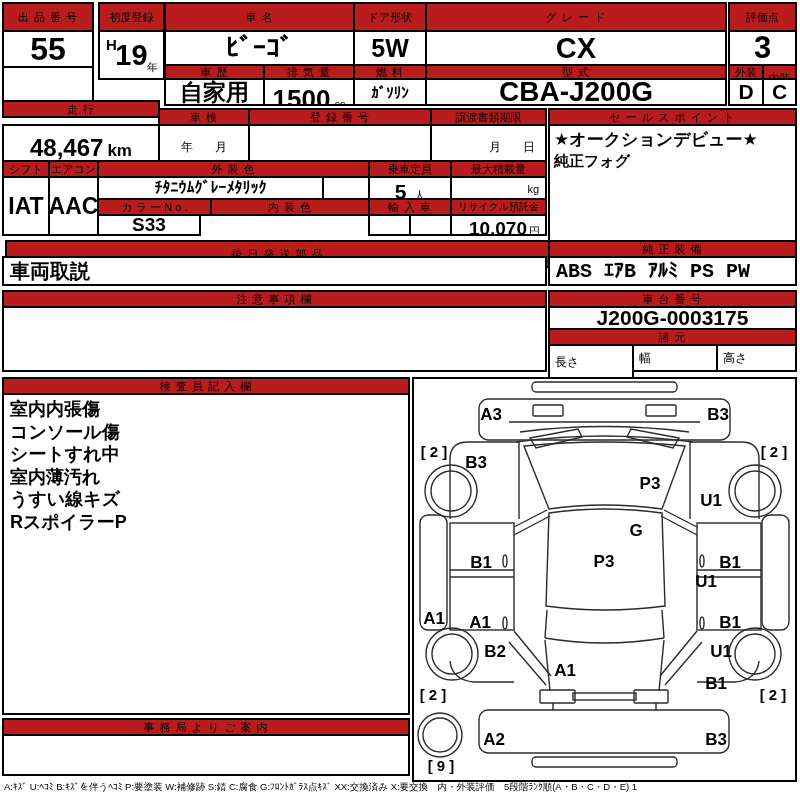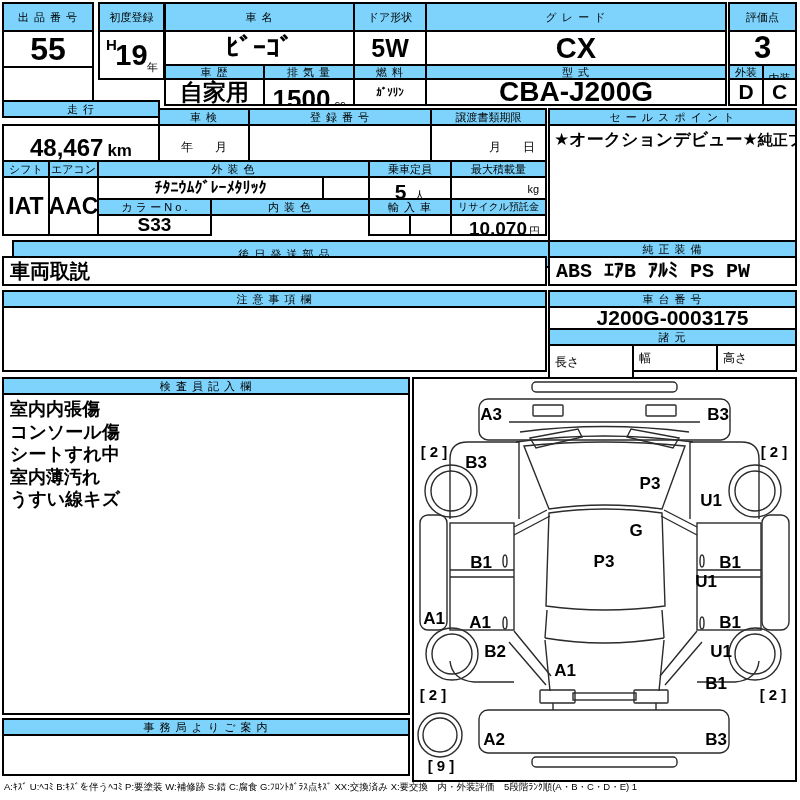--- a/index.html
+++ b/index.html
@@ -3,21 +3,21 @@
 <meta charset="utf-8">
 <style>
   html,body{margin:0;padding:0;}
   body{
     width:800px;height:800px;position:relative;background:#fff;color:#000;
     font-family:"Liberation Sans","DejaVu Sans",sans-serif;
     -webkit-font-smoothing:antialiased;
   }
   .c{position:absolute;box-sizing:border-box;border:2px solid #000;background:#fff;
      display:flex;align-items:center;justify-content:center;overflow:hidden;white-space:nowrap;}
-  .hdr{background:#7dd3fc;font-size:11px;letter-spacing:1px;}
+  .hdr{background:#b91c1c;font-size:11px;letter-spacing:1px;}
   .v{font-weight:bold;}
   .left{justify-content:flex-start;font-family:Liberation Mono, monospace;}
   .unit{font-weight:bold;}
   .rel{position:relative;}
   .abs{position:absolute;}
   .sp-line{font-weight:bold;font-size:17px;line-height:21px;}
   .sp-line:nth-child(2){font-size:15px;}
   .insp-line{font-weight:bold;font-size:18px;line-height:22.5px;}
   #legend{position:absolute;left:4px;top:781px;width:794px;font-size:9.5px;
           white-space:nowrap;letter-spacing:0;}
@@ -48,21 +48,21 @@
 <div class="c hdr" style="left:263px;top:64px;width:92px;height:16px">排 気 量</div>
 <div class="c v" style="left:164px;top:78px;width:101px;height:28px;font-size:23px">自家用</div>
 <div class="c" style="left:263px;top:78px;width:92px;height:28px;align-items:baseline;padding-top:4px">
   <span class="v" style="font-size:26px">1500</span>
   <span style="font-size:11px;margin-left:4px">cc</span>
 </div>
 
 <div class="c hdr" style="left:353px;top:2px;width:74px;height:30px;letter-spacing:0">ドア形状</div>
 <div class="c v" style="left:353px;top:30px;width:74px;height:36px;font-size:25px">5W</div>
 <div class="c hdr" style="left:353px;top:64px;width:74px;height:16px">燃 料</div>
-<div class="c v" style="left:353px;top:78px;width:74px;height:28px;font-size:11px">ｶﾞｿﾘﾝ</div>
+<div class="c v" style="left:353px;top:78px;width:74px;height:28px;font-size:15px">ｶﾞｿﾘﾝ</div>
 
 <div class="c hdr" style="left:425px;top:2px;width:302px;height:30px">グ レ ー ド</div>
 <div class="c v" style="left:425px;top:30px;width:302px;height:36px;font-size:29px">CX</div>
 <div class="c hdr" style="left:425px;top:64px;width:302px;height:16px">型 式</div>
 <div class="c v" style="left:425px;top:78px;width:302px;height:28px;font-size:28px">CBA-J200G</div>
 
 <div class="c hdr" style="left:728px;top:2px;width:69px;height:30px;letter-spacing:0">評価点</div>
 <div class="c v" style="left:728px;top:30px;width:69px;height:36px;font-size:31px">3</div>
 <div class="c hdr" style="left:728px;top:64px;width:36px;height:16px;letter-spacing:0">外装</div>
 <div class="c hdr" style="left:762px;top:64px;width:35px;height:28px;letter-spacing:0">内装</div>
@@ -104,60 +104,61 @@
 </div>
 <div class="c" style="left:450px;top:176px;width:97px;height:24px;justify-content:flex-end;align-items:flex-end;padding:0 6px 3px 0;font-size:11px">
   <span>kg</span>
 </div>
 
 <div class="c hdr" style="left:97px;top:198px;width:115px;height:18px;letter-spacing:0">カ ラ ー N o .</div>
 <div class="c hdr" style="left:210px;top:198px;width:160px;height:18px">内 装 色</div>
 <div class="c hdr" style="left:368px;top:198px;width:84px;height:18px">輸 入 車</div>
 <div class="c hdr" style="left:450px;top:198px;width:97px;height:18px;letter-spacing:0;font-size:10px">リサイクル預託金</div>
 
-<div class="c v" style="left:97px;top:214px;width:115px;height:22px;font-size:19px">S33</div>
+<div class="c v" style="left:97px;top:214px;width:104px;height:22px;font-size:19px">S33</div>
 <div class="c rel" style="left:210px;top:214px;width:160px;height:22px">
   <span class="v" style="font-size:17px">ｸﾛ</span>
   <span class="abs" style="right:8px;top:4px;font-size:12px">系</span>
 </div>
 <div class="c" style="left:368px;top:214px;width:43px;height:22px"></div>
 <div class="c" style="left:409px;top:214px;width:43px;height:22px"></div>
 <div class="c" style="left:450px;top:214px;width:97px;height:22px;justify-content:flex-end;align-items:baseline;padding:2px 5px 0 0">
   <span class="v" style="font-size:19px">10,070</span>
   <span style="font-size:11px;margin-left:2px">円</span>
 </div>
 
-<div class="c hdr" style="left:12px;top:240px;width:545px;height:28px">後 日 発 送 部 品</div>
+<div class="c hdr" style="left:5px;top:240px;width:545px;height:28px">後 日 発 送 部 品</div>
 <div class="c v left" style="left:2px;top:256px;width:545px;height:30px;font-size:20px;padding-left:6px">車両取説</div>
 
 <div class="c hdr" style="left:2px;top:290px;width:545px;height:18px">注 意 事 項 欄</div>
 <div class="c" style="left:2px;top:306px;width:545px;height:66px"></div>
 
 <div class="c hdr" style="left:548px;top:108px;width:249px;height:18px">セ ー ル ス ポ イ ン ト</div>
-<div class="c" style="left:548px;top:124px;width:249px;height:118px;align-items:flex-start;justify-content:flex-start;padding:3px 4px" id="sp-lines">
+<div class="c" style="left:548px;top:124px;width:249px;height:118px;flex-direction:column;align-items:flex-start;justify-content:flex-start;padding:3px 4px" id="sp-lines">
     <div class="sp-line">★オークションデビュー★</div>
     <div class="sp-line">純正フォグ</div>
   </div>
 <div class="c hdr" style="left:548px;top:240px;width:249px;height:18px">純 正 装 備</div>
 <div class="c v left" style="left:548px;top:256px;width:249px;height:30px;font-size:20px;padding-left:6px">ABS ｴｱB ｱﾙﾐ PS PW</div>
 
 <div class="c hdr" style="left:548px;top:290px;width:249px;height:18px">車 台 番 号</div>
 <div class="c v" style="left:548px;top:306px;width:249px;height:24px;font-size:21px">J200G-0003175</div>
 <div class="c hdr" style="left:548px;top:328px;width:249px;height:18px">諸 元</div>
 <div class="c left" style="left:548px;top:344px;width:86px;height:36px;font-size:12px;padding-left:5px">長さ</div>
 <div class="c left" style="left:632px;top:344px;width:86px;height:28px;font-size:12px;padding-left:5px">幅</div>
 <div class="c left" style="left:716px;top:344px;width:81px;height:28px;font-size:12px;padding-left:5px">高さ</div>
 
 <div class="c hdr" style="left:2px;top:377px;width:408px;height:18px">検 査 員 記 入 欄</div>
 <div class="c" style="left:2px;top:393px;width:408px;height:322px;flex-direction:column;align-items:flex-start;justify-content:flex-start;padding:3px 6px" id="insp-lines">
     <div class="insp-line">室内内張傷</div>
     <div class="insp-line">コンソール傷</div>
     <div class="insp-line">シートすれ中</div>
     <div class="insp-line">室内薄汚れ</div>
     <div class="insp-line">うすい線キズ</div>
+    <div class="insp-line">RスポイラーP</div>
   </div>
 
 <div class="c hdr" style="left:2px;top:718px;width:408px;height:18px">事 務 局 よ り ご 案 内</div>
 <div class="c" style="left:2px;top:734px;width:408px;height:42px"></div>
 
 <div class="c" style="left:412px;top:377px;width:385px;height:405px;padding:0">
 <svg id="diagram-svg" width="381" height="401" viewBox="0 0 381 401">
   <g fill="none" stroke="#2b2b2b" stroke-width="1.4">
 
     <rect x="118" y="3" width="145" height="10" rx="4"></rect>

